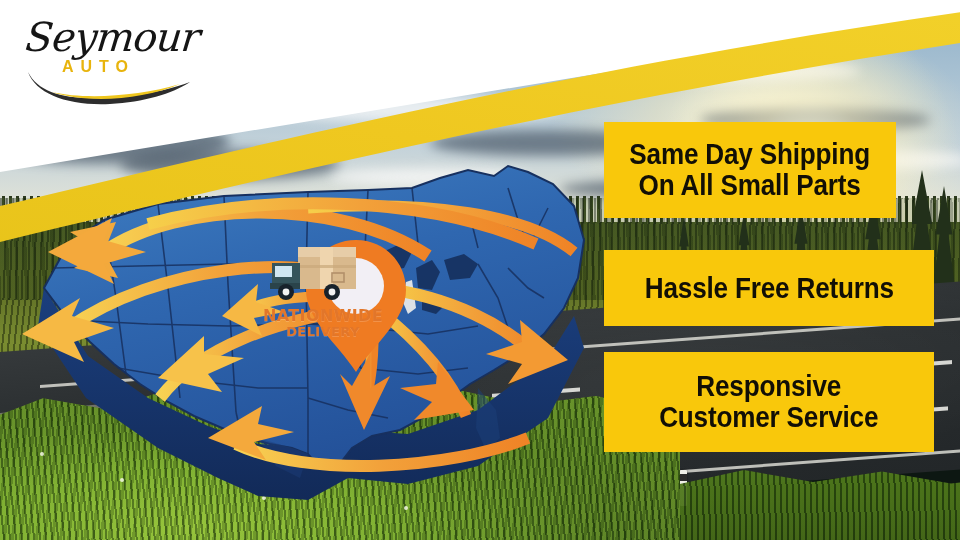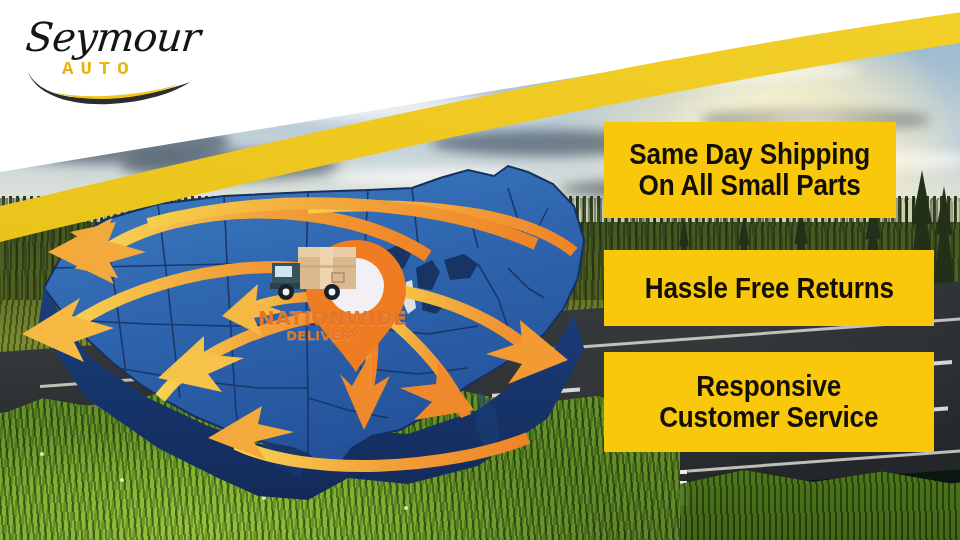--- a/index.html
+++ b/index.html
@@ -158,40 +158,40 @@
   .nd{
     position:absolute; left:258px; top:308px; width:130px;
     text-align:center;
     font-family:"DejaVu Sans", sans-serif;
     font-weight:700;
     color:#e2762a;
     letter-spacing:.4px;
     line-height:1.05;
     text-shadow:0 1px 0 rgba(255,255,255,.18);
   }
-  .nd .l1{ font-size:20px; }
+  .nd .l1{ font-size:16px; }
   .nd .l2{ font-size:13px; }
 
   
   .truck{ position:absolute; left:270px; top:243px; width:90px; height:62px; }
 
   
   .logo{ position:absolute; left:22px; top:14px; width:180px; height:84px; }
   .logoScript{
     position:absolute; left:4px; top:0px;
     font-family:"DejaVu Serif", serif;
     font-style:italic; font-weight:400;
     font-size:40px; color:#151515;
     letter-spacing:-1px;
     transform:skewX(-6deg);
   }
   .logoAuto{
     position:absolute; left:40px; top:44px;
-    font-family:Liberation Mono, monospace;
-    font-weight:700; font-size:19px;
+    font-family:Liberation Sans, sans-serif;
+    font-weight:700; font-size:16px;
     letter-spacing:7px; color:#e8b40d;
   }
   .logoSwish{ position:absolute; left:0; top:52px; }
 
   
   .claim{
     position:absolute;
     background:#f9c80b;
     display:flex; align-items:center; justify-content:center;
     text-align:center;

